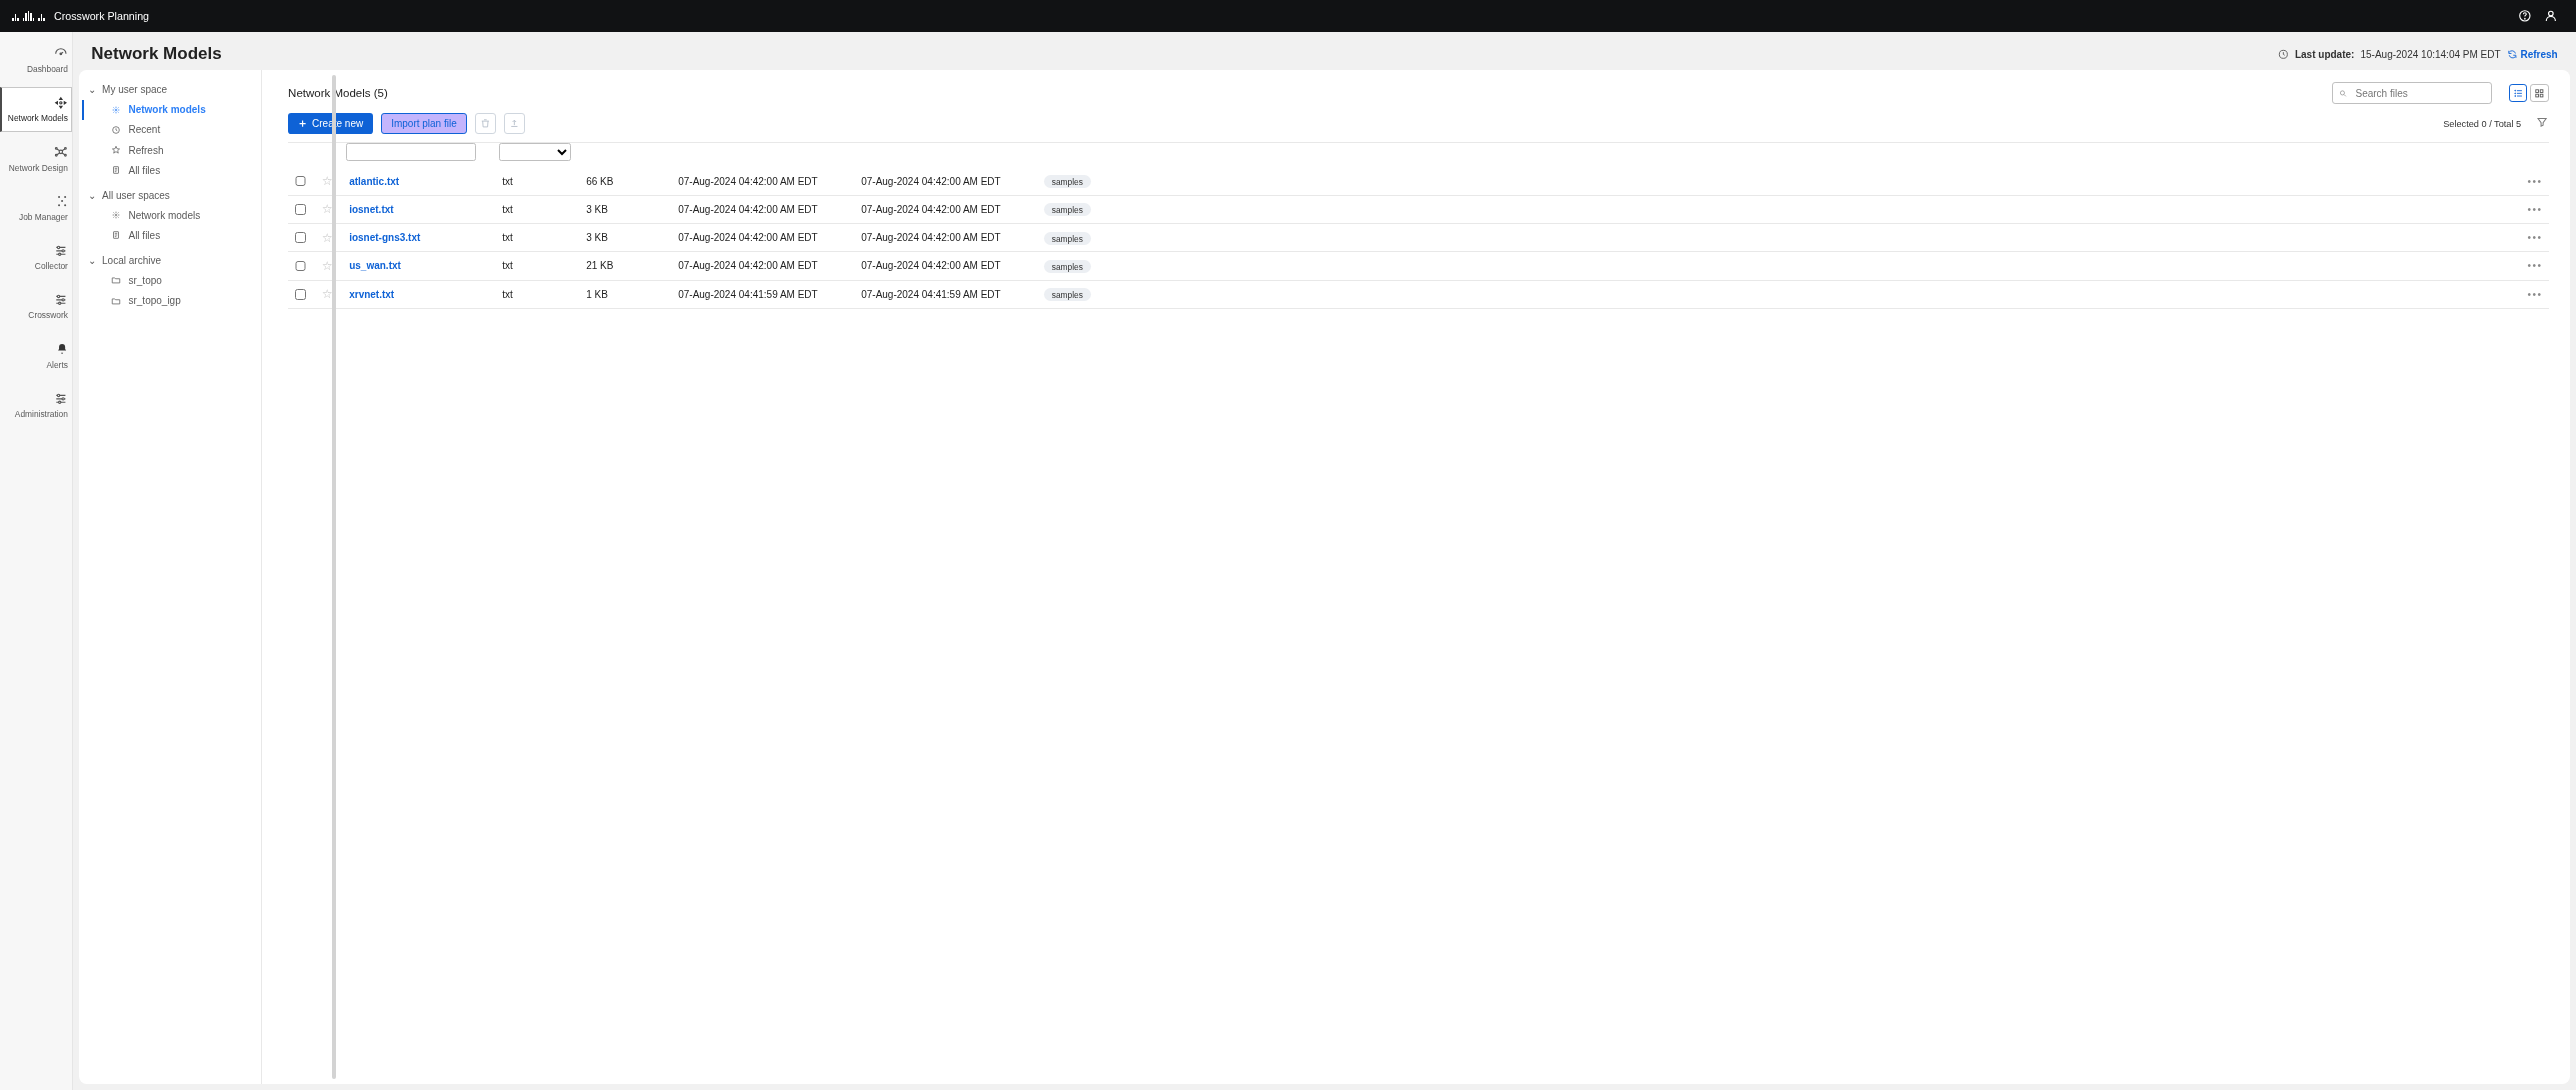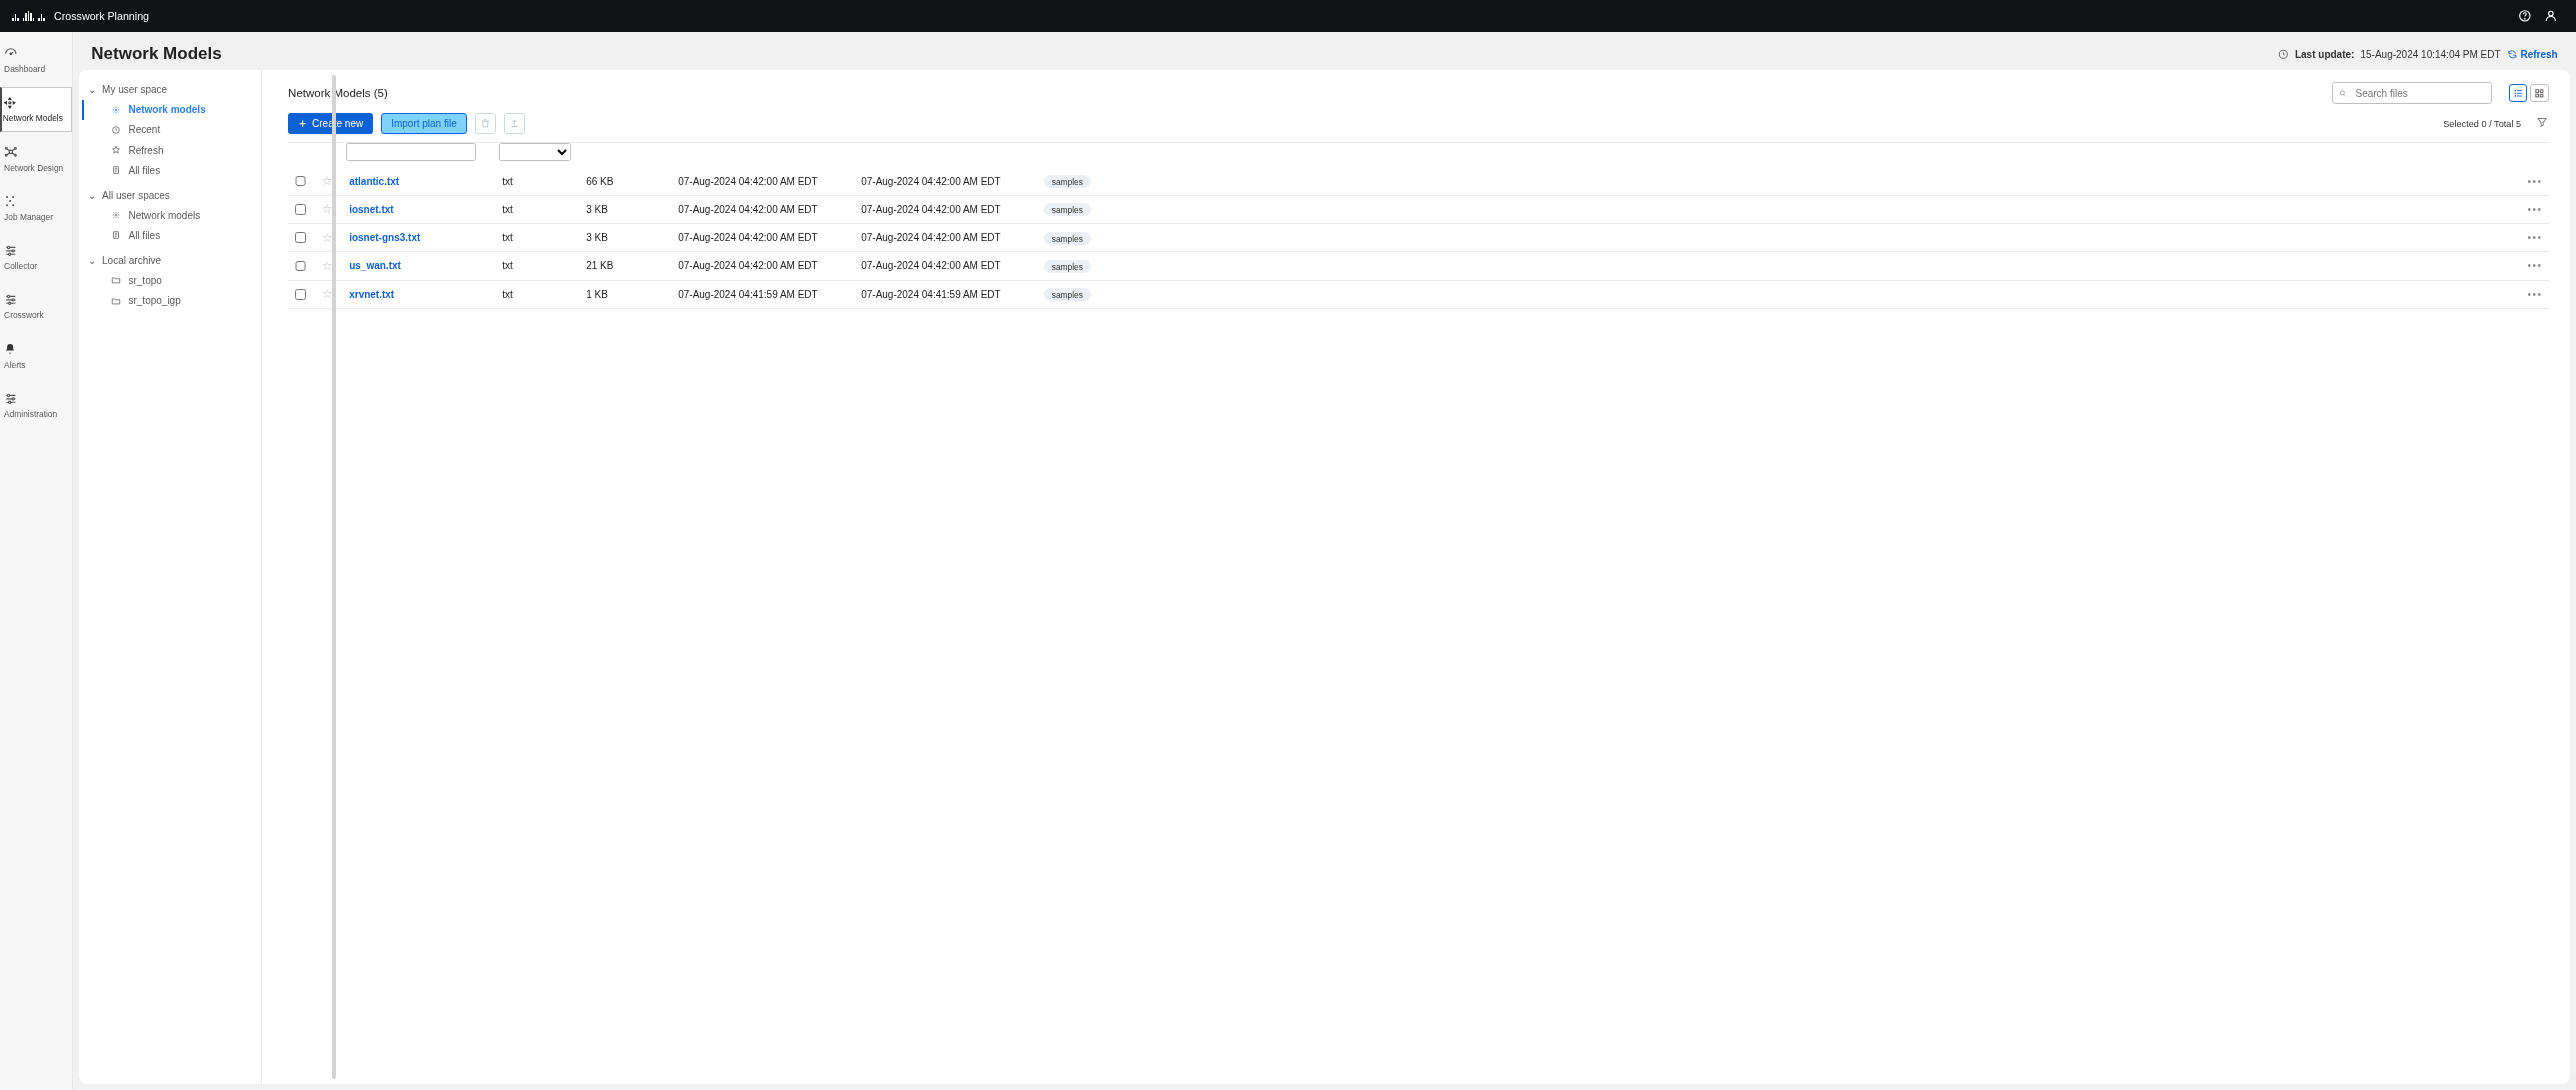--- a/index.html
+++ b/index.html
@@ -27,21 +27,21 @@
   .cisco-logo{display:flex;align-items:center;gap:6.1px;margin-right:9.2px}
   .cisco-logo .bars{display:flex;align-items:flex-end;gap:1.1px;height:10.7px}
   .cisco-logo .bars span{width:1.5px;background:#fff}
   .app-title{font-size:10.7px;font-weight:400}
   .top-bar .spacer{flex:1}
   .top-icon{width:26px;height:26px;display:flex;align-items:center;justify-content:center;color:#fff;cursor:pointer}
 
   
   .shell{display:flex;height:calc(100vh - 32px)}
   .left-nav{width:73px;background:var(--sidebar-bg);border-right:0.8px solid var(--sidebar-border);padding-top:6.1px;display:flex;flex-direction:column;gap:4.6px}
-  .nav-item{display:flex;flex-direction:column;align-items:flex-start;gap:4.6px;padding:7.6px 3.1px;font-size:8.4px;color:var(--text-muted);border:0.8px solid transparent;cursor:pointer}
+  .nav-item{display:flex;flex-direction:column;align-items:flex-end;gap:4.6px;padding:7.6px 3.1px;font-size:8.4px;color:var(--text-muted);border:0.8px solid transparent;cursor:pointer}
   .nav-item.active{border:0.8px solid #c7c7c7;background:#fff;color:#222;border-left:2.3px solid #4b4b4b;padding-left:0.8px}
   .nav-item .nav-icon{height:13.7px;display:flex;align-items:center;justify-content:center}
   .nav-item span.label{text-align:center;line-height:1.1}
 
   .main{flex:1;display:flex;flex-direction:column;min-width:0}
   .page-header{display:flex;align-items:center;padding:12.2px 18.3px 6.1px 18.3px}
   .page-title{font-size:17px;font-weight:700}
   .page-header .spacer{flex:1}
   .last-update{display:flex;align-items:flex-start;gap:6.1px;color:#333;font-size:10px}
   .last-update .label{font-weight:700}
@@ -65,21 +65,21 @@
   .work-header .spacer{flex:1}
   .search{display:flex;align-items:center;border:0.8px solid #bfbfbf;border-radius:3.1px;padding:0 6.1px;height:21.4px;width:160px;gap:6.1px;color:#777}
   .search input{border:none;outline:none;width:100%;font-size:10px}
   .view-toggle{display:flex;gap:3.1px;margin-left:7.6px}
   .vt-btn{width:18.3px;height:18.3px;border:0.8px solid #bfbfbf;border-radius:3.1px;display:flex;align-items:center;justify-content:center;background:#fff;cursor:pointer}
   .vt-btn.active{border-color:var(--blue);color:var(--blue)}
 
   .actions-row{display:flex;align-items:center;gap:7.6px;margin-top:9.2px}
   .btn{height:21.4px;border-radius:3.1px;font-size:10px;cursor:pointer;display:inline-flex;align-items:center;gap:4.6px;padding:0 9.2px;border:0.8px solid transparent}
   .btn-primary{background:var(--blue);color:#fff}
-  .btn-outlined{background:#7dd3fc;color:var(--blue);border:0.8px solid var(--blue)}
+  .btn-outlined{background:#c4b5fd;color:var(--blue);border:0.8px solid var(--blue)}
   .icon-sq{width:21.4px;height:21.4px;border:0.8px solid #cfd6de;border-radius:3.1px;display:flex;align-items:center;justify-content:center;color:#9aa4b1;cursor:default}
   .actions-row .spacer{flex:1}
   .sel-text{font-size:9.2px;color:#333;margin-right:7.6px}
   .filter-icon{color:#7a7a7a;cursor:pointer}
 
   .table{margin-top:7.6px;border-top:0.8px solid var(--row-border)}
   .thead,.trow{display:grid;grid-template-columns:30.5px 27.5px 153px 84px 92px 183px 183px 153px 1fr;align-items:center;font-size:10px}
   .thead{color:var(--text-muted);font-weight:600;border-bottom:0.8px solid #bdbdbd}
   .th{padding:6.1px 3.1px 3.1px}
   .th.actions{justify-self:end;padding-right:6.1px}

